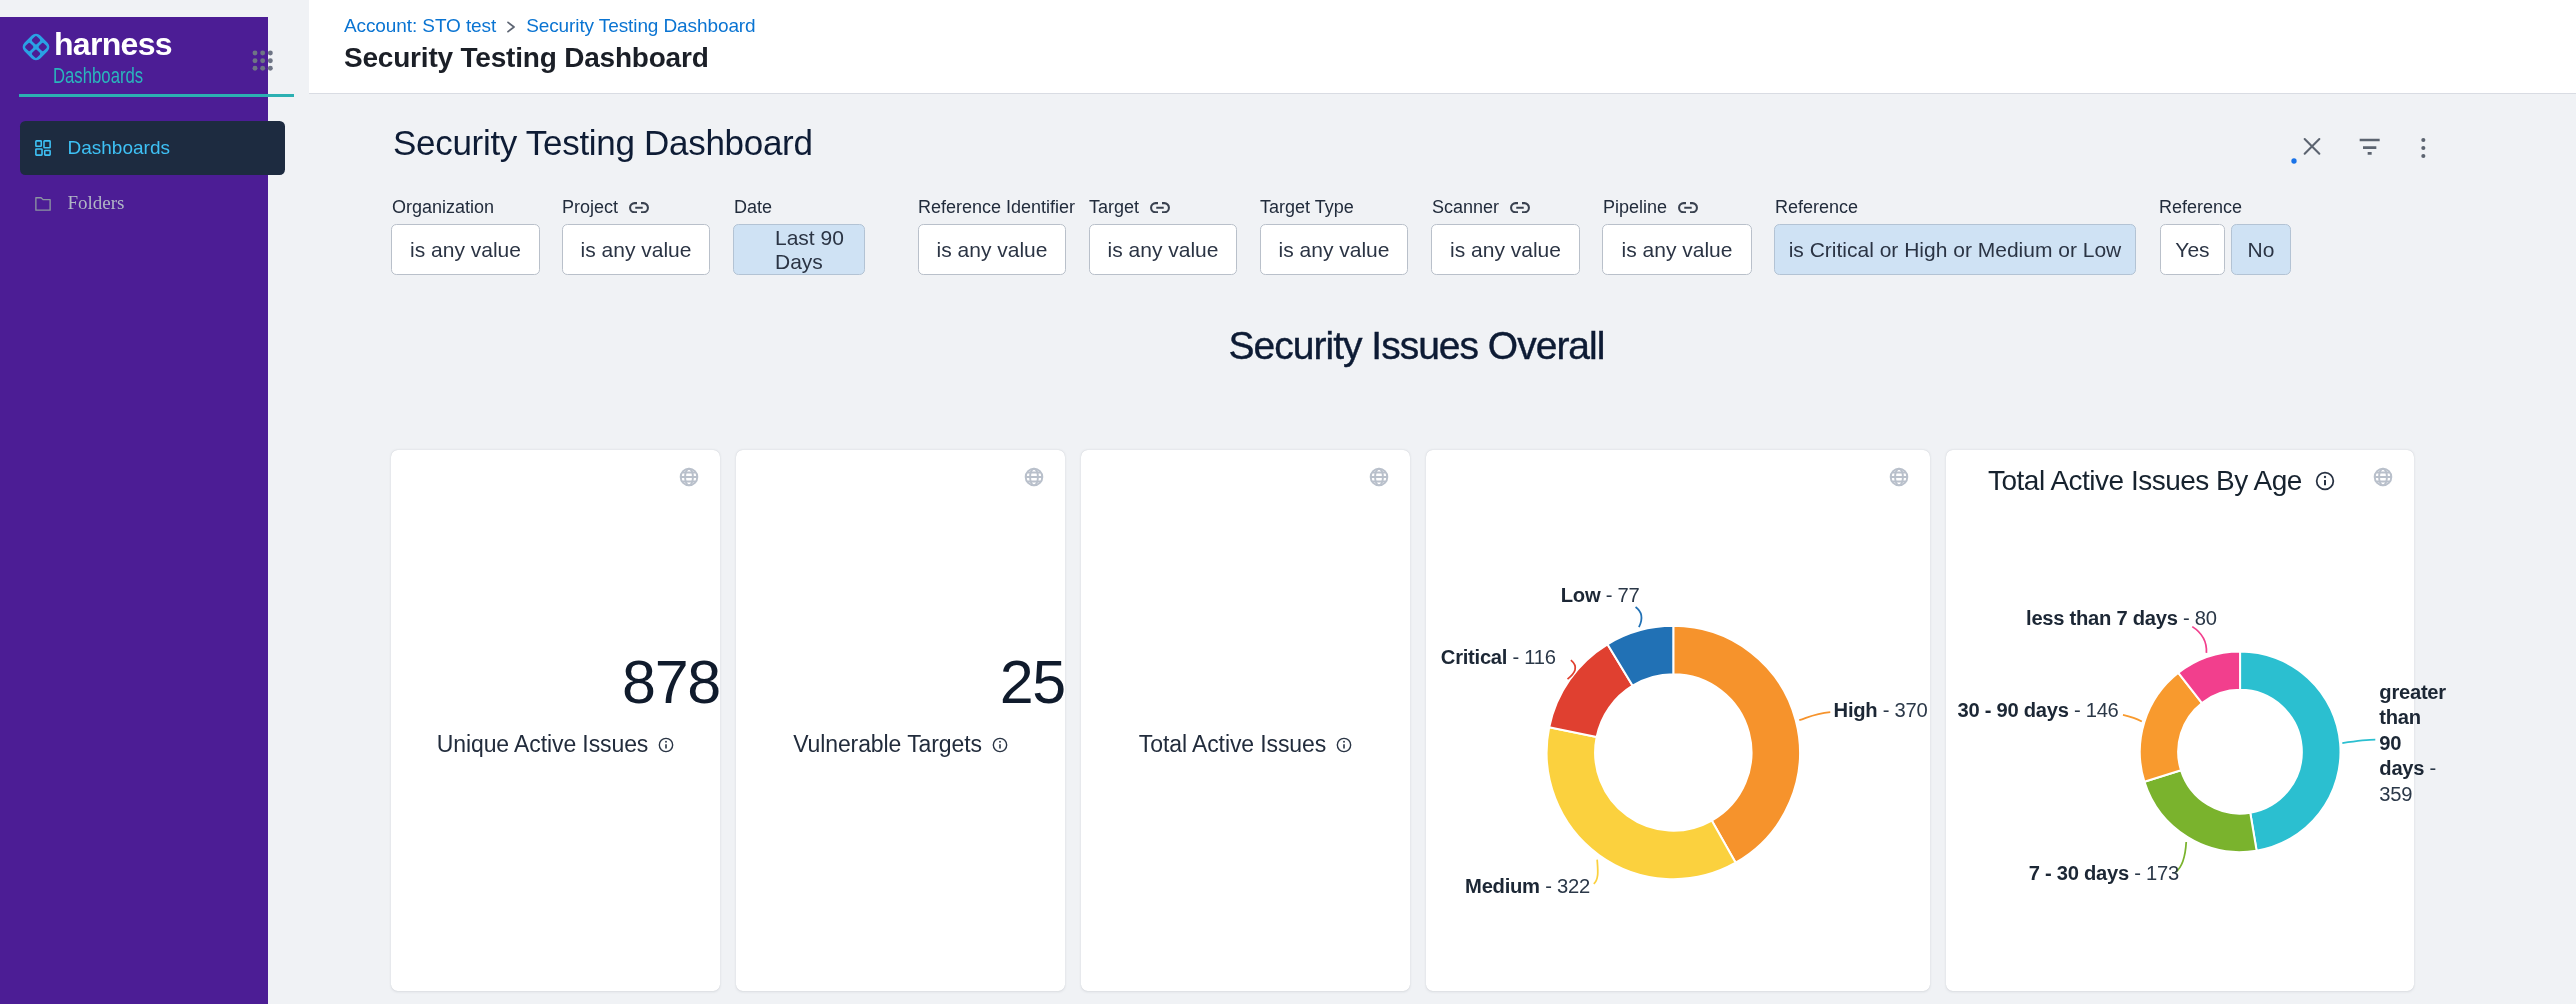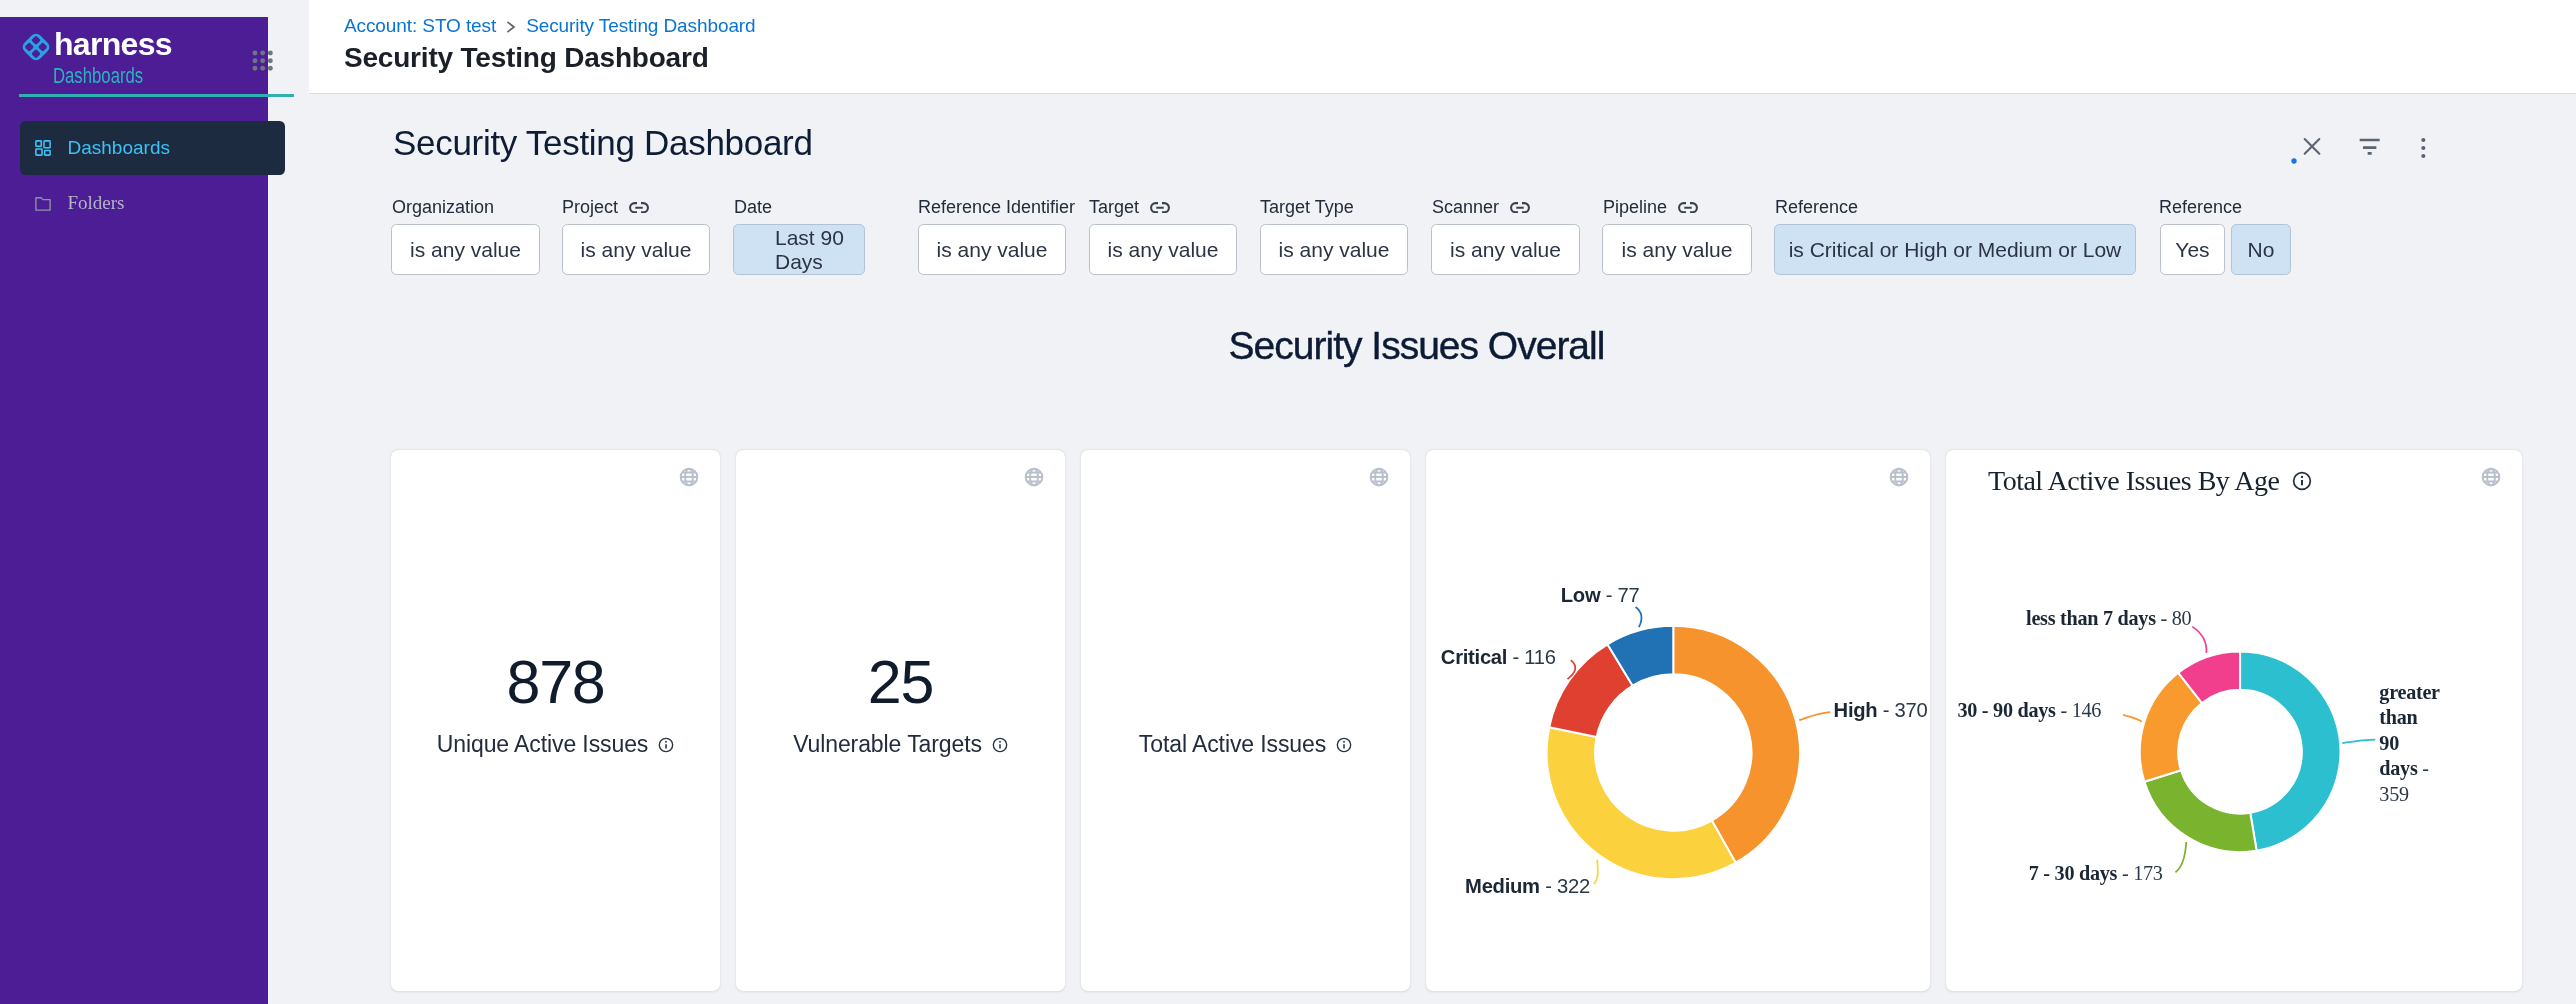--- a/index.html
+++ b/index.html
@@ -27,21 +27,21 @@
 
 .flabel { position:absolute; top:197px; font-size:18px; color:#222c3c; display:flex; align-items:center; }
 .flabel svg { margin-left:11.4px; }
 .fbtn { position:absolute; top:224px; height:51px; border:1.3px solid #b9c0ca; border-radius:5.4px; background:#fff;
   font-size:21px; color:#2b3444; display:flex; align-items:center; justify-content:center; }
 .fbtn.blue { background:#cfe2f4; border-color:#b3c3d4; }
 
 
 .card { position:absolute; top:450px; height:541px; background:#fff; border-radius:6.7px; box-shadow:0 0.7px 2.7px rgba(30,40,60,0.10), 0 0 0.7px rgba(30,40,60,0.18); }
 .globe { position:absolute; top:17px; right:21.5px; }
-.bignum { position:absolute; left:0; top:202px; width:100%; text-align:center; font-size:61px; line-height:61px; color:#101b2c; letter-spacing:-1.3px; }
+.bignum { position:absolute; left:0; top:202px; width:100%; text-align:right; font-size:61px; line-height:61px; color:#101b2c; letter-spacing:-1.3px; }
 .sublabel { position:absolute; left:0; top:0.7px; width:100%; text-align:center; font-size:23px; color:#222c3c; letter-spacing:-0.1px; }
 .sub-wrap { position:absolute; left:0; top:731px; width:100%; }
 .ctitle { position:absolute; left:14px; top:15px; font-size:28px; color:#16222e; letter-spacing:-0.5px; display:flex; align-items:center; }
 </style>
 </head>
 <body>
 <div id="sidebar">
   <svg class="abs" style="left:19.5px;top:13.5px" width="32" height="32" viewBox="0 0 47 47">
     <g transform="translate(23.5 23.5) rotate(45) translate(-16.5 -16.5)">
       <path fill-rule="evenodd" fill="#2aa1e4" d="M9 0 h15 a9 9 0 0 1 9 9 v15 a9 9 0 0 1 -9 9 h-15 a9 9 0 0 1 -9 -9 v-15 a9 9 0 0 1 9 -9 Z
@@ -214,21 +214,21 @@
     </g>
     <g font-size="30" fill="#1c2735" letter-spacing="-0.4">
       <text x="200" y="226" font-weight="bold">Low<tspan font-weight="normal" fill="#2b3848"> - 77</tspan></text>
       <text x="22" y="317" font-weight="bold">Critical<tspan font-weight="normal" fill="#2b3848"> - 116</tspan></text>
       <text x="605" y="397" font-weight="bold">High<tspan font-weight="normal" fill="#2b3848"> - 370</tspan></text>
       <text x="58" y="658" font-weight="bold">Medium<tspan font-weight="normal" fill="#2b3848"> - 322</tspan></text>
     </g>
   </svg>
 </div>
 
-<div class="card" style="left:1946px;width:576px;font-family:Liberation Serif, serif;">
+<div class="card" style="left:1946px;width:468px;">
   <div class="ctitle" style="left:42px;">Total Active Issues By Age
     <svg style="margin-left:12.8px;flex:none" width="20" height="20" viewBox="0 0 24 24" fill="none" stroke="#273142" stroke-width="2.1">
         <circle cx="12" cy="12" r="10"></circle>
         <path d="M12 10.8 v6.4" stroke-width="2.4"></path>
         <circle cx="12" cy="7.2" r="1.4" fill="#273142" stroke="none"></circle>
       </svg>
   </div>
   <svg class="globe" width="20" height="20" viewBox="0 0 24 24" fill="none" stroke="#b9c0cb" stroke-width="2.3">
     <circle cx="12" cy="12" r="10"></circle>
       <path d="M2.3 12 h19.4 M4 6.6 h16 M4 17.4 h16"></path>

